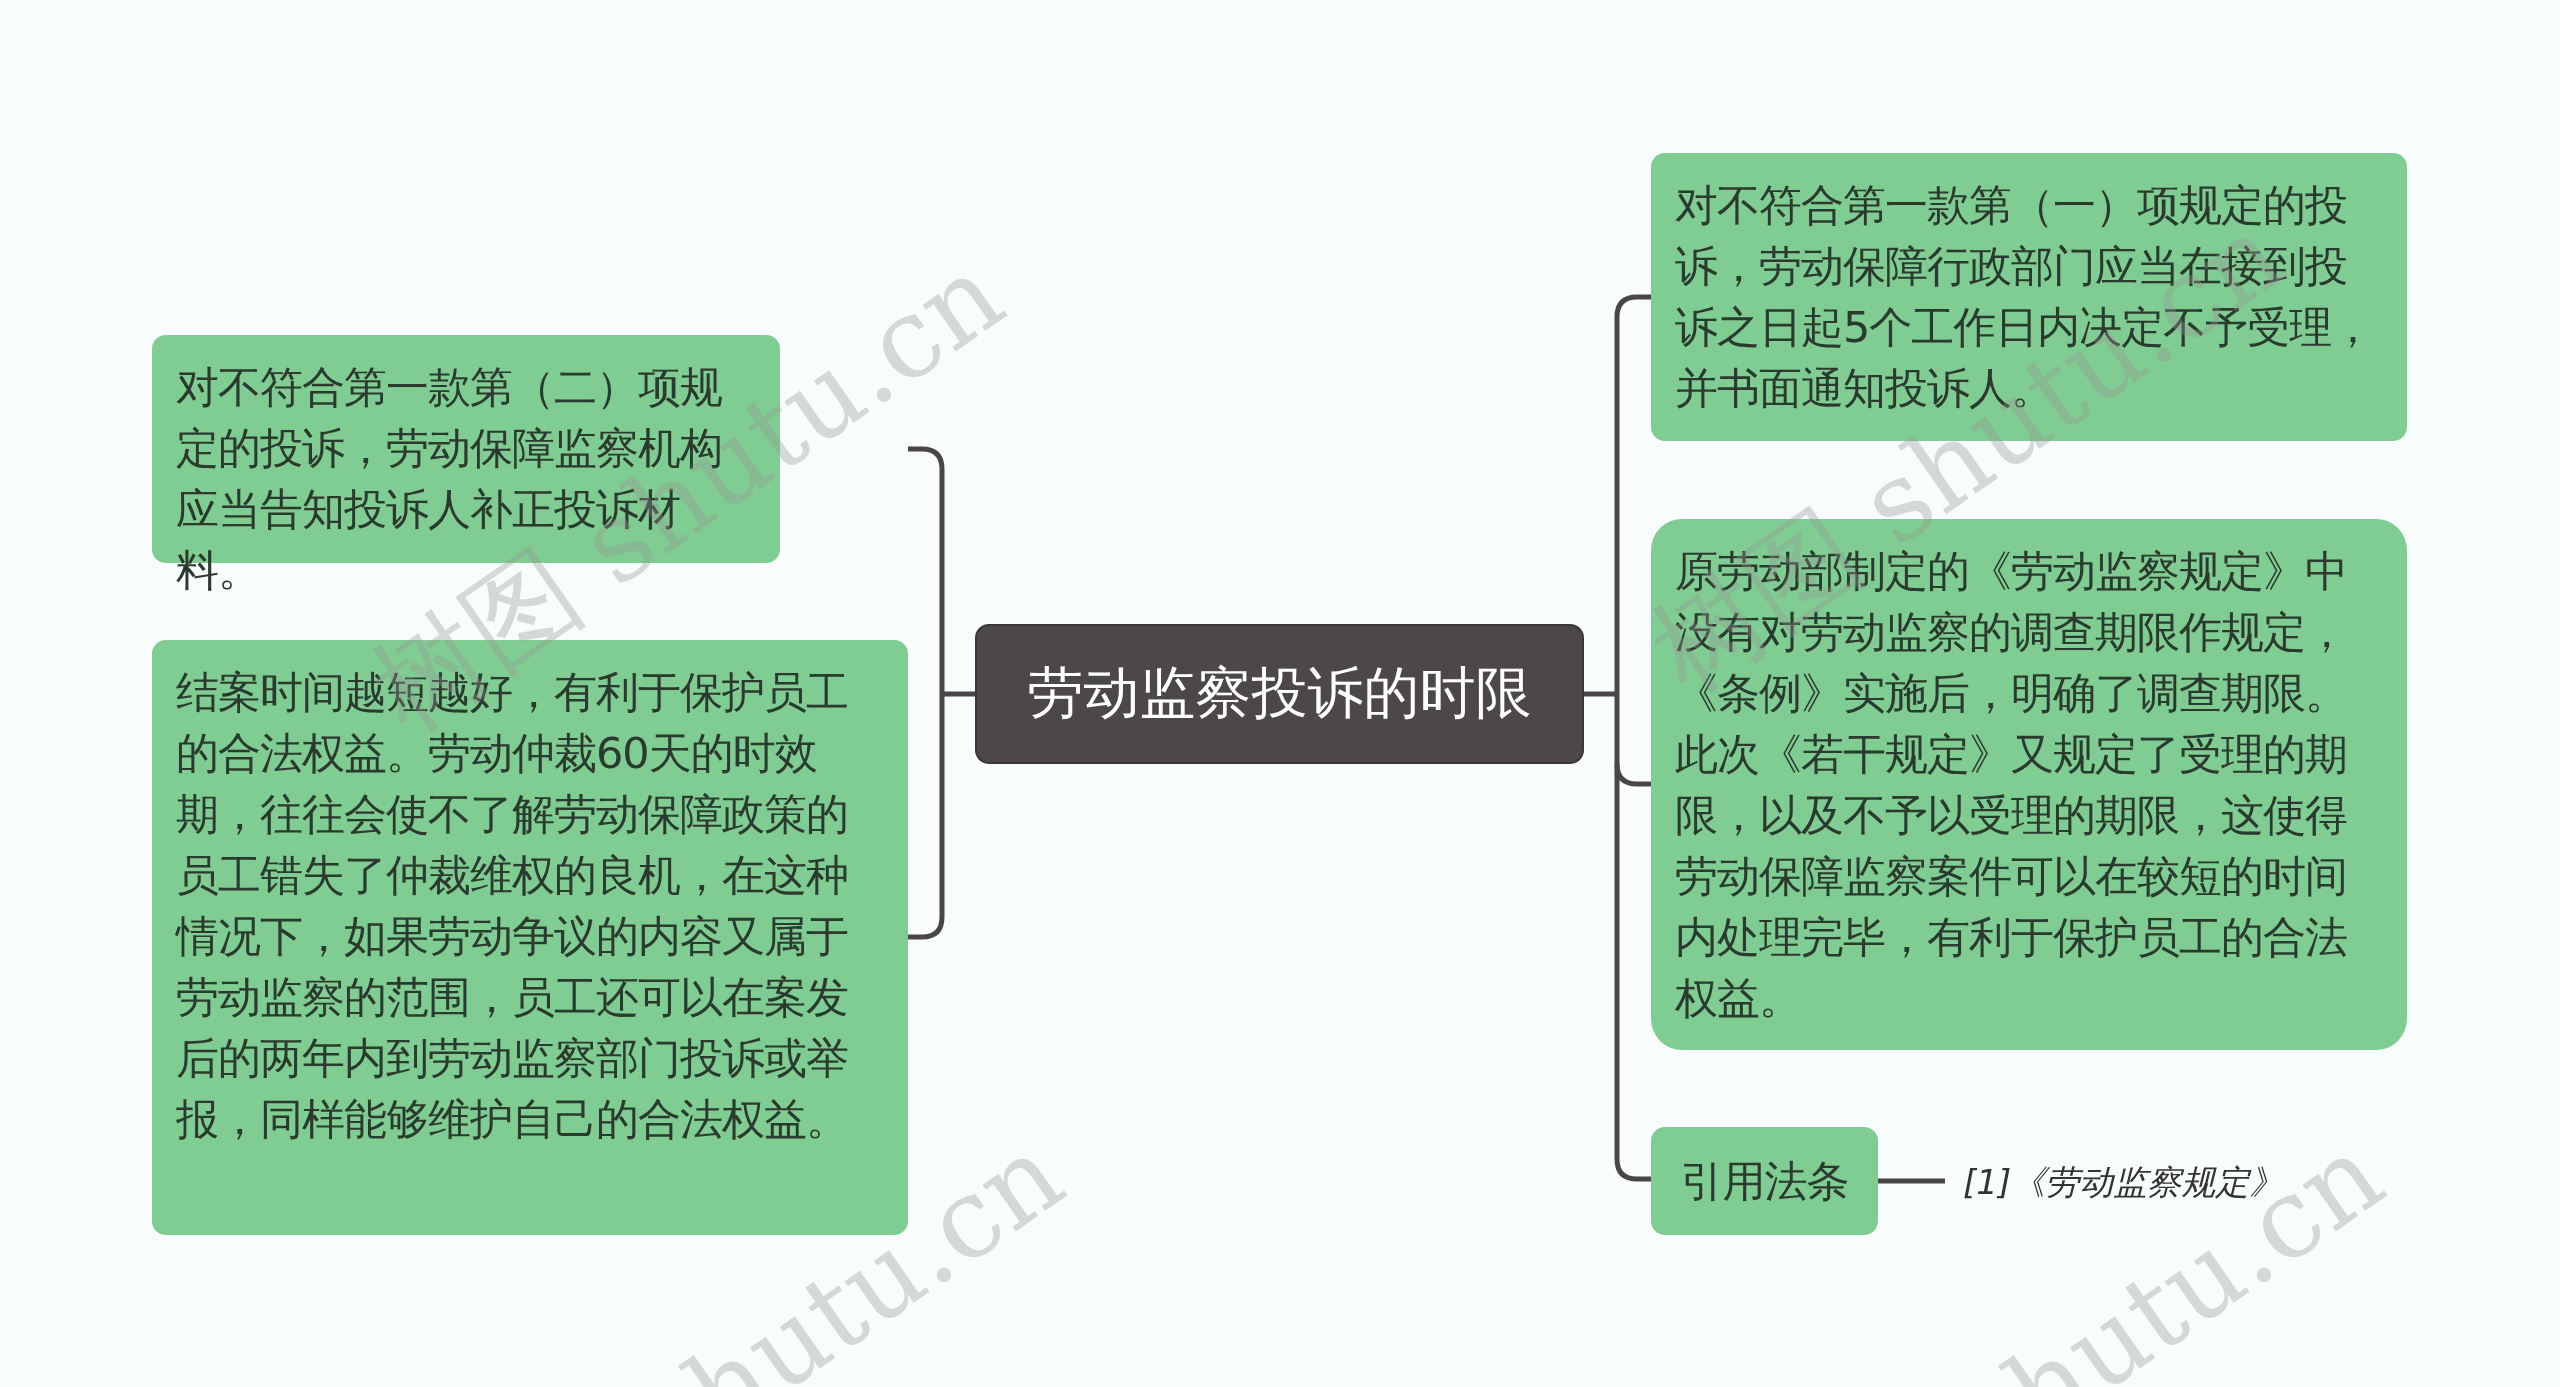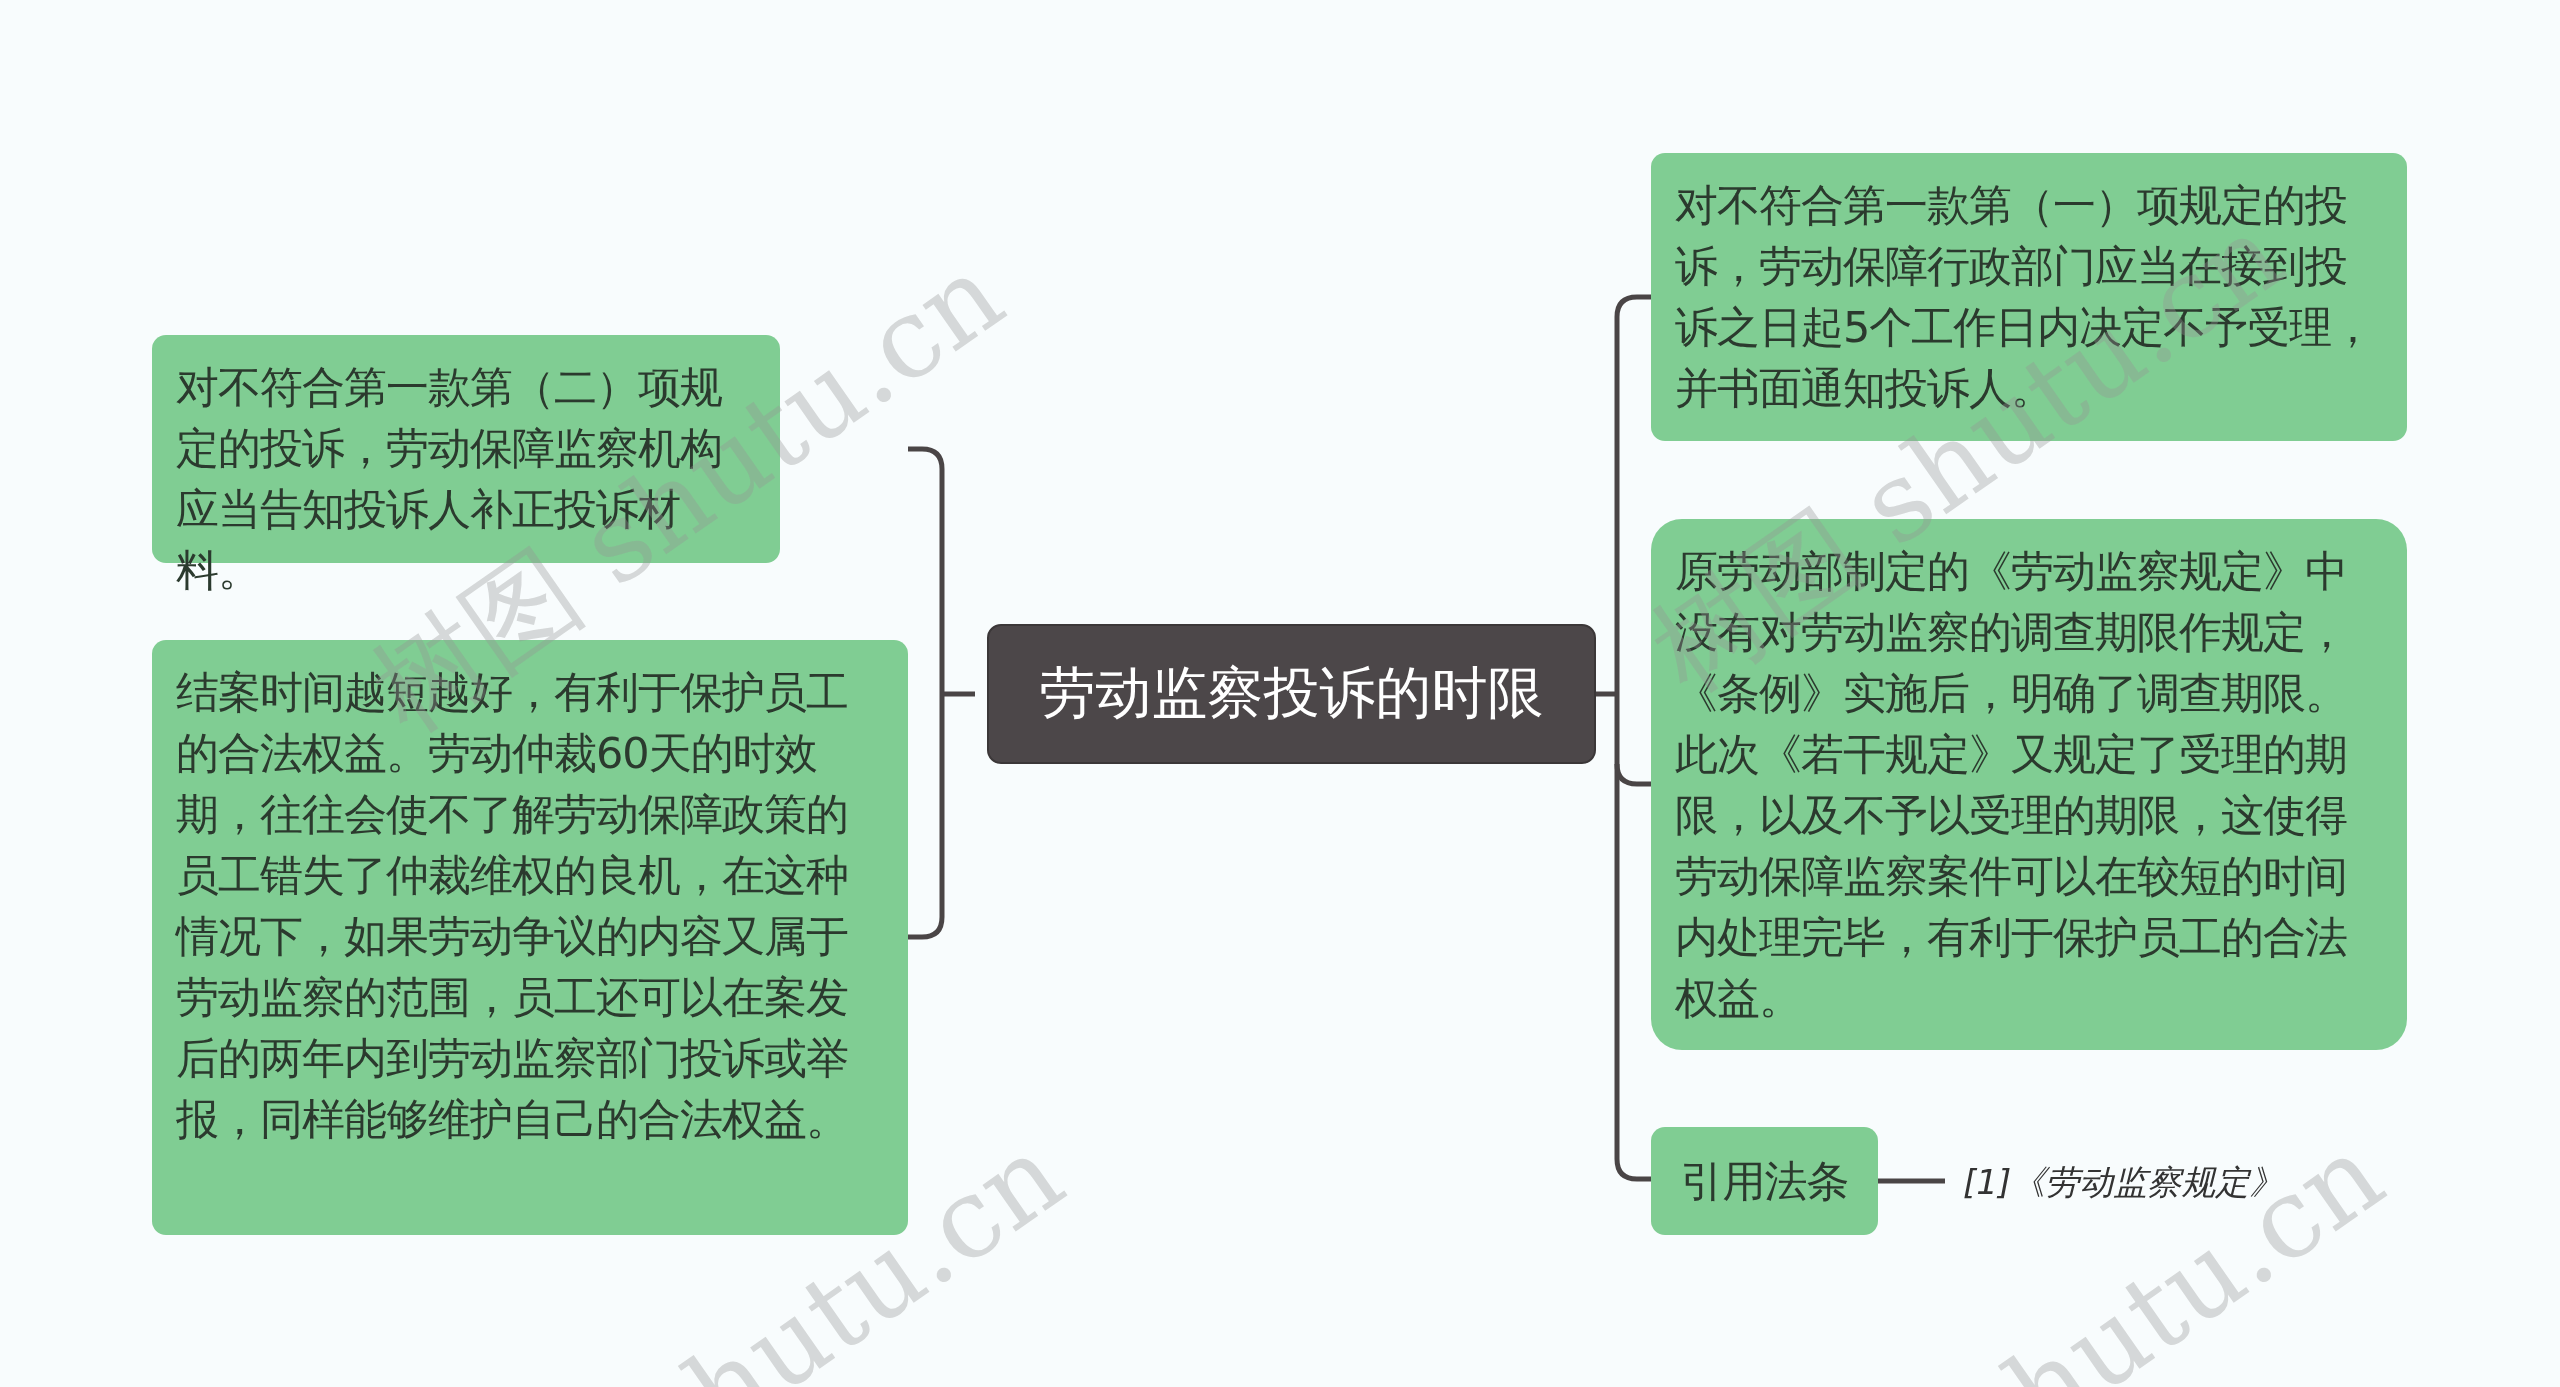--- a/index.html
+++ b/index.html
@@ -23,21 +23,21 @@
 
     <path d="M1584 694 H1617"></path>
     <path d="M1651 297 H1637 Q1617 297 1617 317 V1159 Q1617 1179 1637 1179 H1651"></path>
     <path d="M1617 784 Q1617 784 1617 784"></path>
     <path d="M1651 784 H1637 Q1617 784 1617 764"></path>
 
     <path d="M1878 1181 H1945"></path>
   </g>
 </svg>
 
-<div class="node root" style="left:975px;top:624px;width:609px;height:140px;margin-left:12px;">
+<div class="node root" style="left:975px;top:624px;width:609px;height:140px;">
   <span>劳动监察投诉的时限</span>
 </div>
 
 <div class="node leaf" style="left:152px;top:335px;width:628px;height:228px;">
   <span>对不符合第一款第（二）项规定的投诉，劳动保障监察机构应当告知投诉人补正投诉材料。</span>
 </div>
 
 <div class="node leaf" style="left:152px;top:640px;width:756px;height:595px;">
   <span>结案时间越短越好，有利于保护员工的合法权益。劳动仲裁60天的时效期，往往会使不了解劳动保障政策的员工错失了仲裁维权的良机，在这种情况下，如果劳动争议的内容又属于劳动监察的范围，员工还可以在案发后的两年内到劳动监察部门投诉或举报，同样能够维护自己的合法权益。</span>
 </div>

